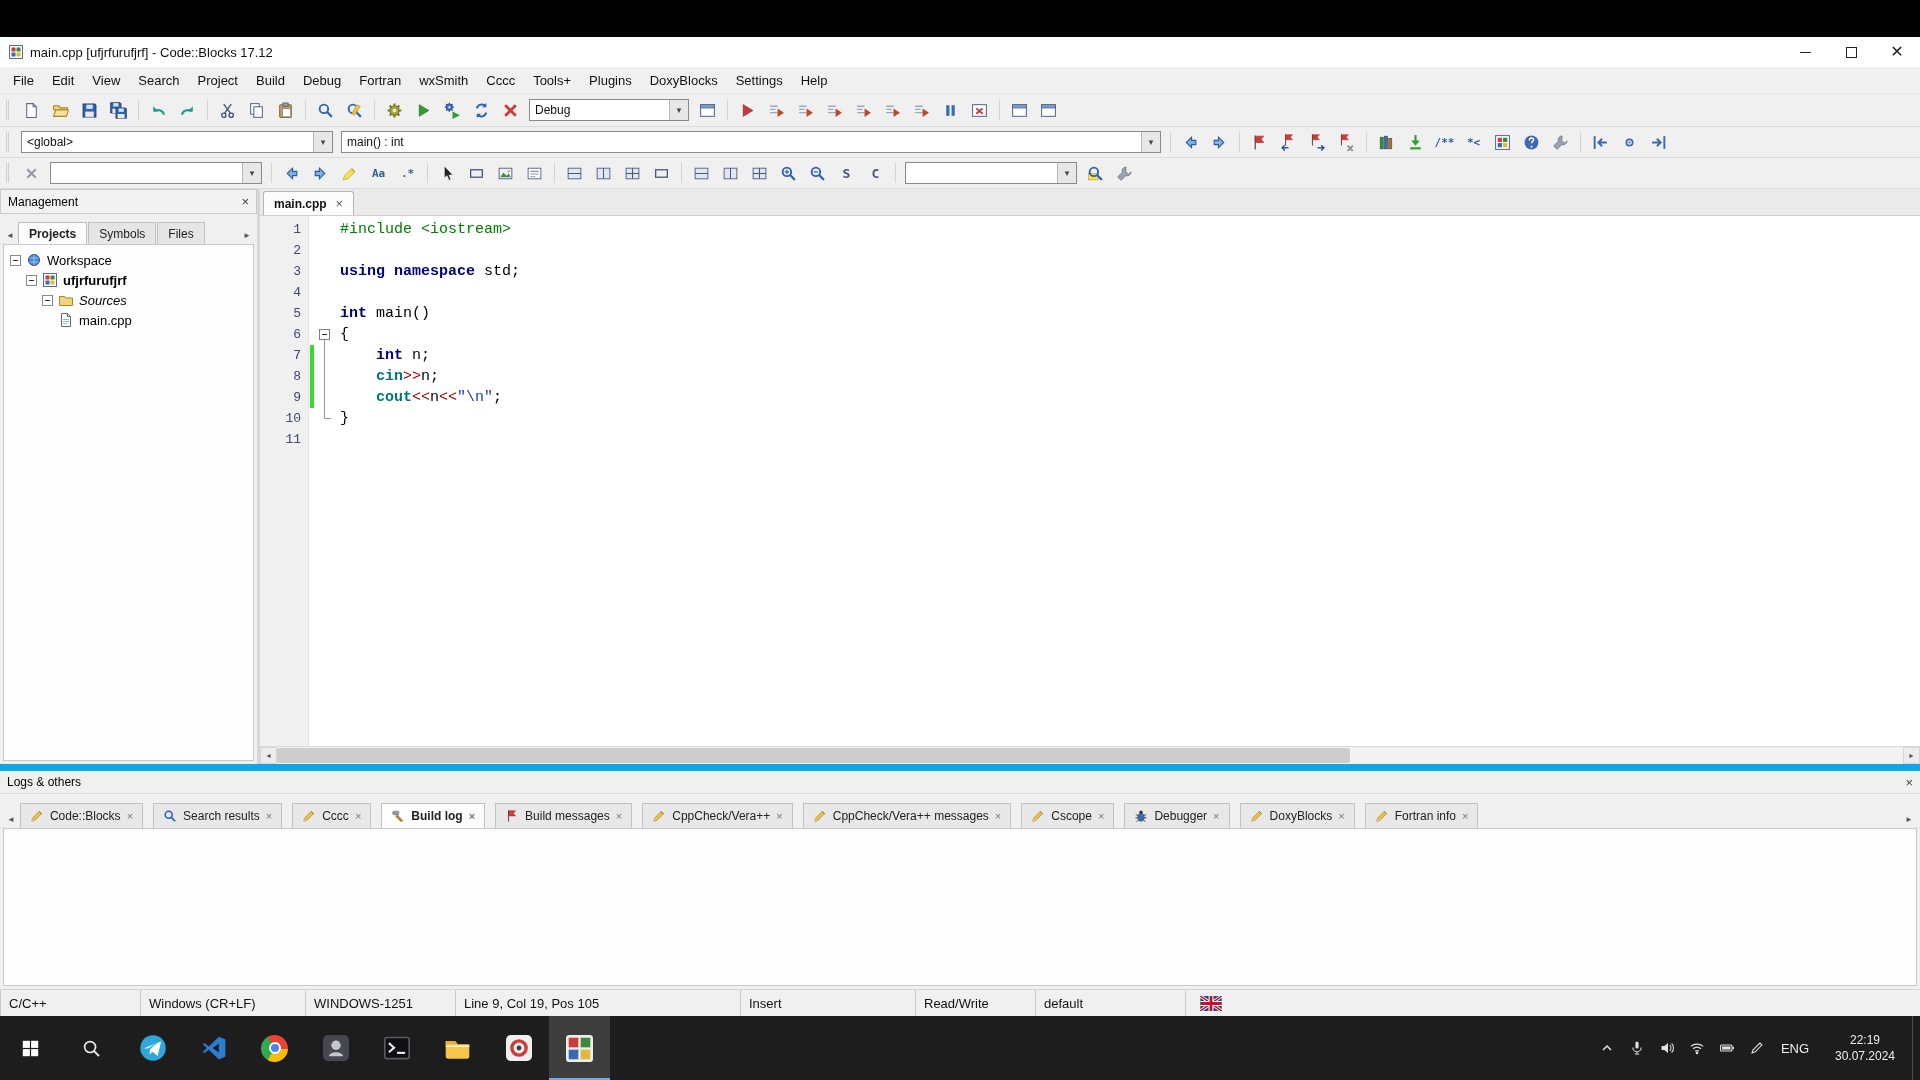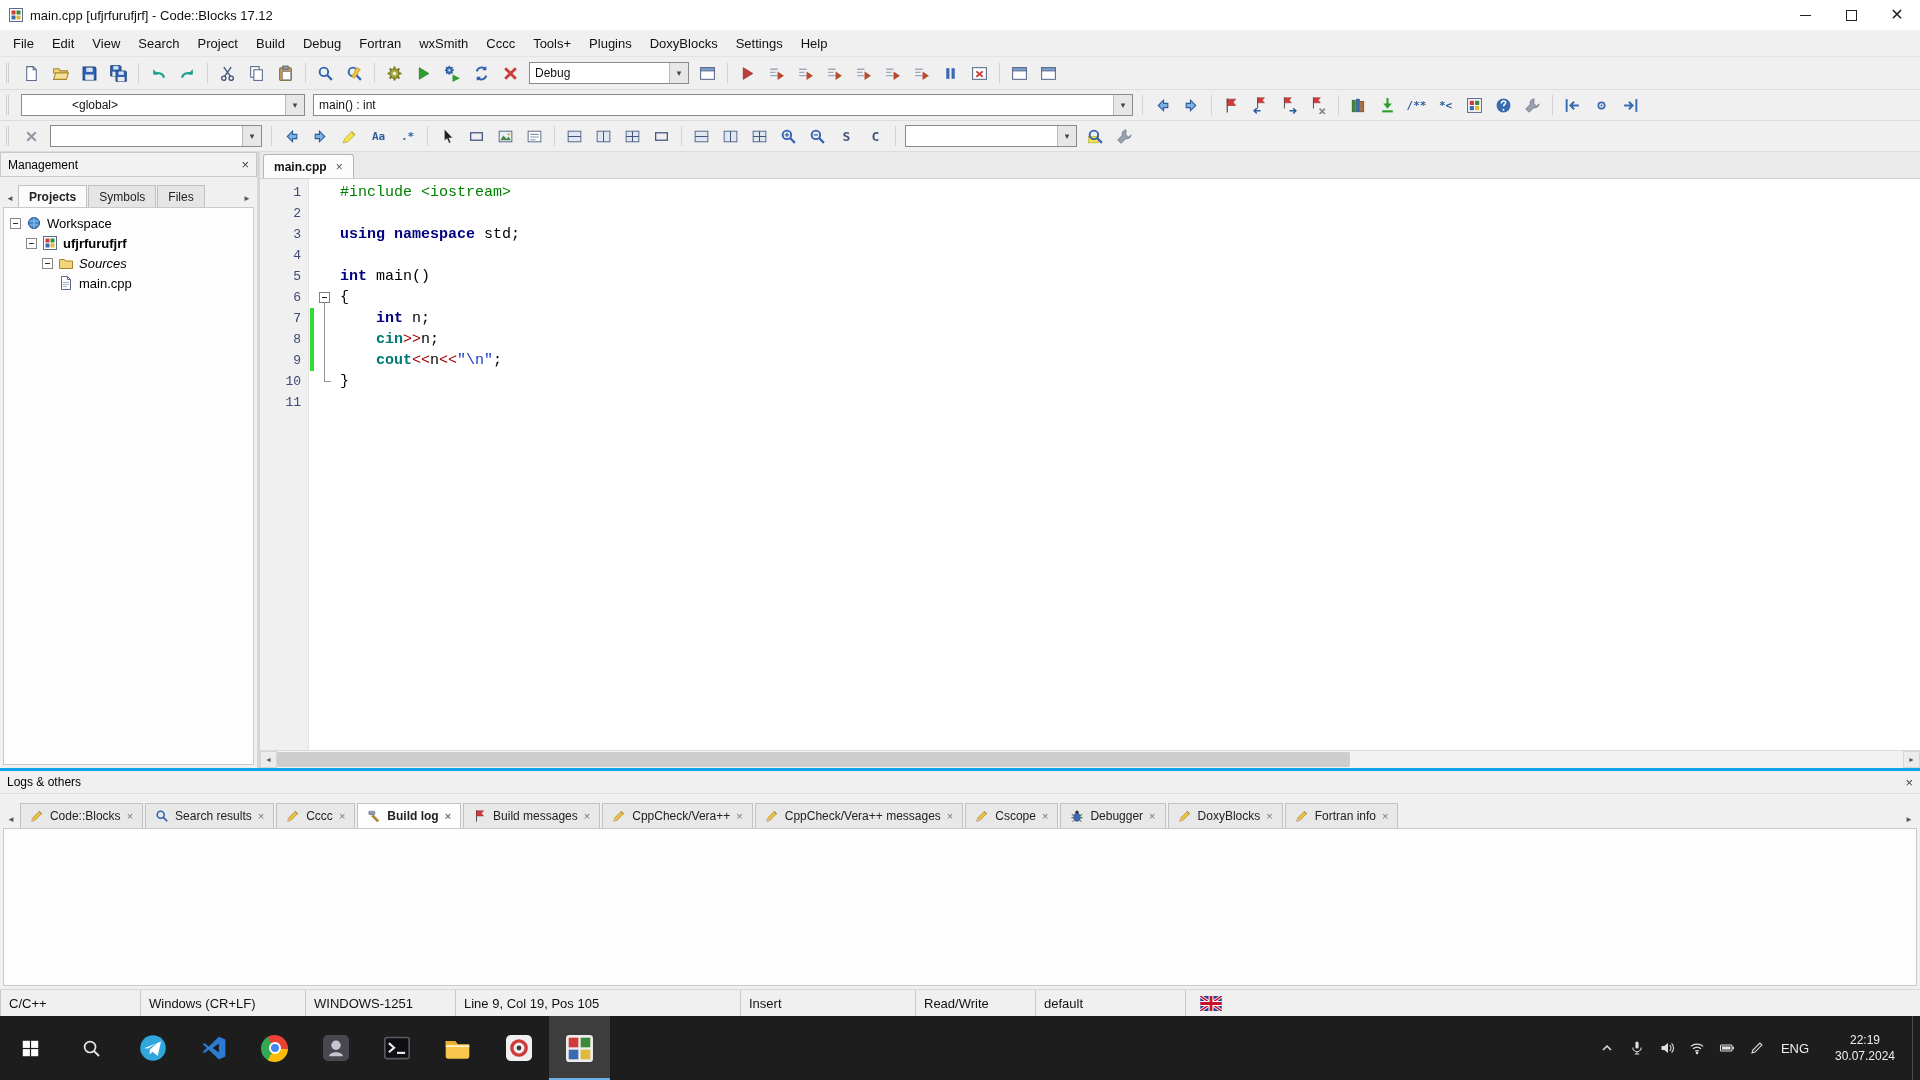--- a/index.html
+++ b/index.html
@@ -1,17 +1,17 @@
 <!DOCTYPE html>
 <html style="--c-preprocessor: #008000; --c-keyword: #000080; --c-stdlib: #00787a; --c-operator: #a00000; --c-string: #1a3bc4; --c-change_marker: #32dc32; --c-accent: #2f62b2;"><head>
 <meta charset="utf-8">
 <style>
   html,body{margin:0;padding:0;width:1920px;height:1080px;overflow:hidden;background:#000;
     font-family:"Liberation Sans",sans-serif;-webkit-font-smoothing:antialiased;}
-  .screen{position:absolute;inset:0;display:flex;flex-direction:column;background:#a16207;}
+  .screen{position:absolute;inset:0;display:flex;flex-direction:column;background:#a16207;margin-top:37px;}
 
   
   .titlebar{height:30px;background:#ffffff;display:flex;align-items:center;font-size:13px;color:#111;}
   .titleicon{margin:0 6px 0 8px;display:flex}
   .titleicon svg{width:16px;height:16px}
   .title-text{flex:1;white-space:nowrap;overflow:hidden}
   .wbtn{width:46px;height:30px;display:flex;align-items:center;justify-content:center;color:#222}
   .wbtn .minus{width:11px;height:1px;background:#222}
   .wbtn .sq{width:9px;height:9px;border:1px solid #222}
   .wbtn.close{font-size:16px;line-height:1}
@@ -73,21 +73,21 @@
   .c-std{color:var(--c-stdlib,#00787a);font-weight:bold}
   .c-op{color:var(--c-operator,#a00000)}
   .c-str{color:var(--c-string,#1a3bc4)}
   .c-pl{color:#000}
   .hscroll{height:17px;flex:none;background:#f2f2f2;border-top:1px solid #dadada;display:flex;align-items:stretch}
   .hs-btn{width:17px;display:flex;align-items:center;justify-content:center;font-size:7px;color:#555;background:#ececec;border:1px solid #d5d5d5;box-sizing:border-box}
   .hs-track{flex:1;position:relative}
   .hs-thumb{position:absolute;left:0;top:1px;bottom:1px;width:66%;background:#cdcdcd;border-radius:2px}
 
   
-  .logs{height:218px;flex:none;display:flex;flex-direction:column;background:#f0f0f0;border-top:3px solid #0ea5e9}
+  .logs{height:218px;flex:none;display:flex;flex-direction:column;background:#f0f0f0;border-top:7px solid #0ea5e9}
   .logs-header{height:22px;display:flex;align-items:center;padding:0 7px;font-size:12px;border-bottom:1px solid #ddd}
   .logs-tabs{height:31px;display:flex;align-items:flex-end;padding:3px 4px 0;gap:2px}
   .ltab{height:24px;display:flex;align-items:center;gap:6px;padding:0 9px;background:#e8e8e8;border:1px solid #c2c2c2;border-bottom:none;font-size:12px;color:#222;white-space:nowrap}
   .ltab.active{background:#fdfdfd;font-weight:bold}
   .ltab .x{color:#777;font-size:11px}
   .licon{width:14px;height:14px;flex:none}
   .logs-content{flex:1;background:#fdfdfd;border:1px solid #c9c9c9;margin:0 3px 3px}
 
   
   .statusbar{height:26px;flex:none;background:#f0f0f0;border-top:1px solid #d6d6d6;display:flex;align-items:stretch;font-size:13px;color:#111}
@@ -582,21 +582,21 @@
       <div class="tbtn">
         <span class="iwrap">
           <svg viewBox="0 0 16 16" class="ticon">
             <use href="#s-winopt"></use>
           </svg>
         </span>
       </div>
     </div>
   <div class="trow" id="row2">
       <div class="grip"></div>
-      <div class="combo" style="width: 284px; padding-left: 45px;">
+      <div class="combo" style="width: 312px;">
         <div class="combo-val">&lt;global&gt;</div>
         <div class="combo-arrow">▾</div>
       </div>
       <div class="combo" style="width: 820px;">
         <div class="combo-val">main() : int</div>
         <div class="combo-arrow">▾</div>
       </div>
       <div class="tsep"></div>
       <div class="tbtn">
         <span class="iwrap">
@@ -1012,21 +1012,21 @@
     </div>
   </div>
 
   <div class="logs">
     <div class="logs-header">
       <span>Logs &amp; others</span>
       <span class="panel-x">×</span>
     </div>
     <div class="logs-tabs">
       <span class="tab-arrow">◄</span>
-      <span id="logTabs" style="display:flex;gap:2px;align-items:flex-end">
+      <span id="logTabs" style="display:flex;gap:10px;align-items:flex-end">
           <div class="ltab">
             <span class="licon"><svg viewBox="0 0 16 16" class="licon">
                 <use href="#s-pencil"></use>
               </svg></span>
             <span>Code::Blocks</span>
             <span class="x">×</span>
           </div>
           <div class="ltab">
             <span class="licon"><svg viewBox="0 0 16 16" class="licon">
                 <use href="#s-find"></use>

